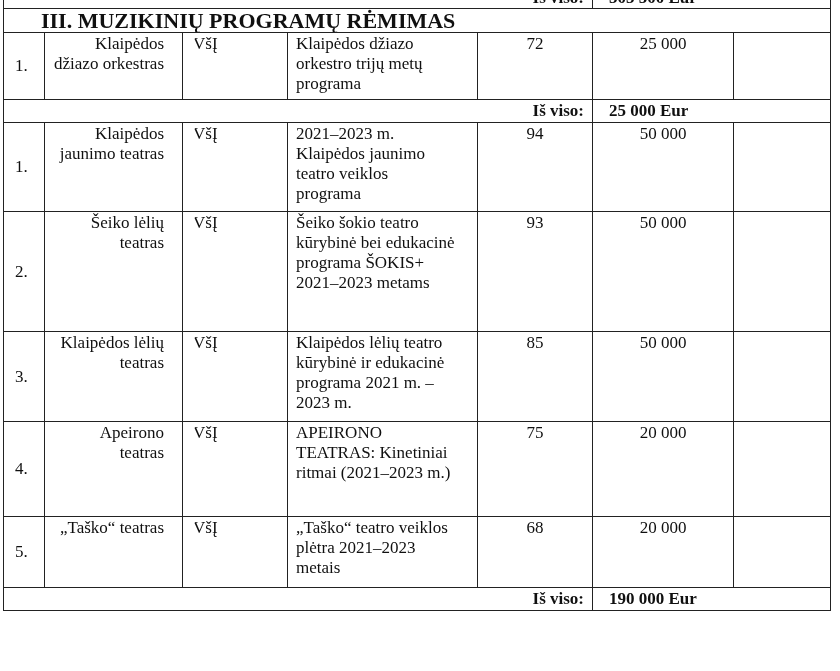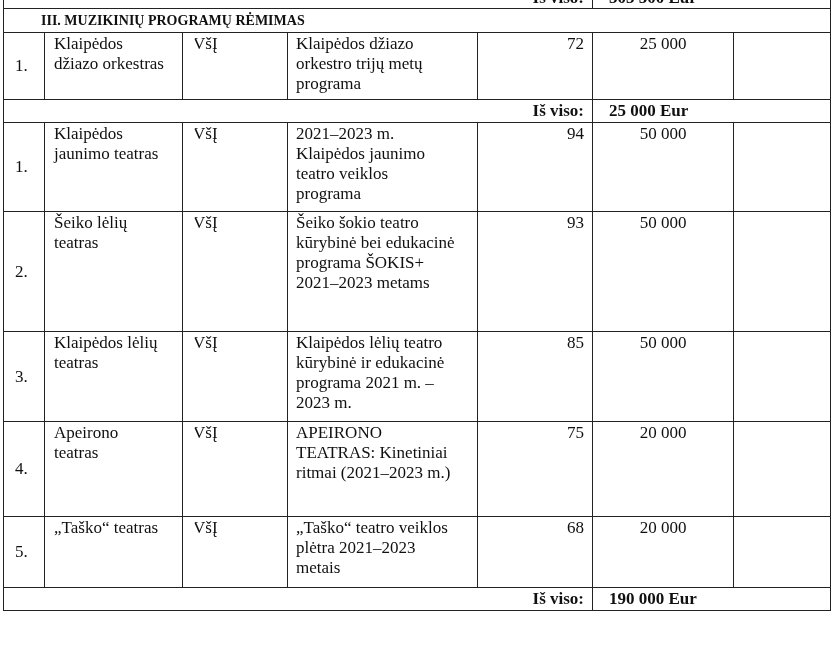--- a/index.html
+++ b/index.html
@@ -14,29 +14,29 @@
   td{
     border:1.5px solid #222;
     vertical-align:top;
     font-size:17px;line-height:20px;
     padding:1px 8px 1px 8px;
     overflow:hidden;
     word-wrap:break-word;
   }
   
   .c-num{vertical-align:middle;text-align:left;padding-left:11px;}
-  .c-name{padding-left:9px;padding-right:18px;}
+  .c-name{padding-left:9px;padding-right:18px;text-align:right;}
   .c-org{padding-left:10px;border-radius:26px;}
   .c-prog{padding-left:8px;padding-right:20px;}
-  .c-score{text-align:right;}
+  .c-score{text-align:center;}
   .c-amt{text-align:center;}
   .c-note{}
   
   .sec-title{
-    font-weight:bold;font-size:14px;
+    font-weight:bold;font-size:22px;
     padding-left:37px;padding-top:2px;
     white-space:nowrap;
   }
   
   .t-label{font-weight:bold;text-align:right;padding-right:8px;white-space:nowrap;}
   .t-amount{font-weight:bold;text-align:left;padding-left:16px;white-space:nowrap;}
   
   tr.r-clip td{border-top:none;padding:0;}
   .clipwrap{height:8px;overflow:hidden;position:relative;}
   .clipinner{

